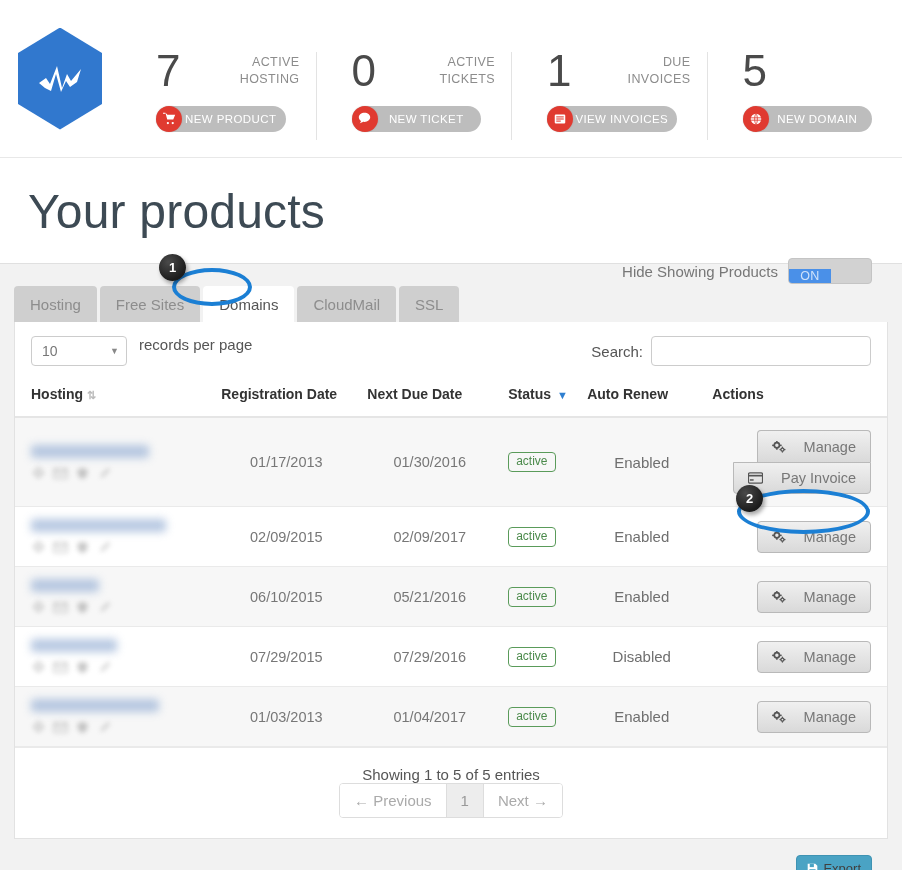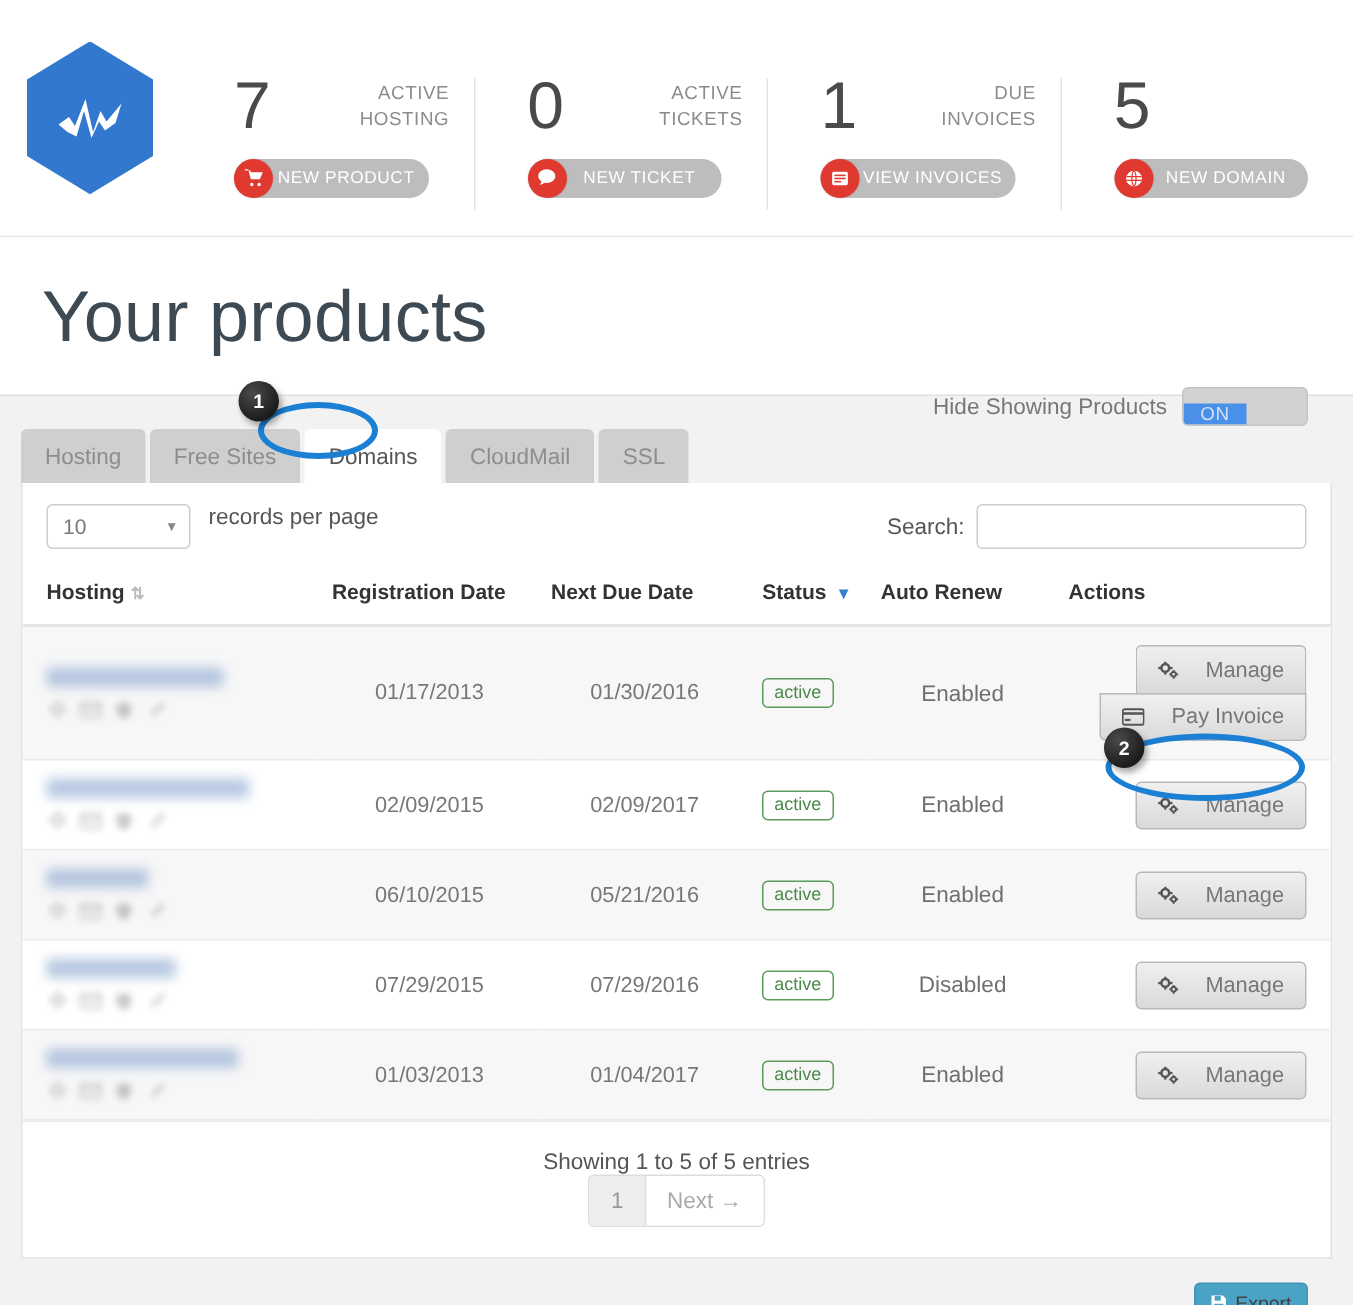--- a/index.html
+++ b/index.html
@@ -757,20 +757,21 @@
               </button>
             </td>
           </tr>
 
         </tbody>
       </table>
 
       <div class="tfoot">
         <div class="showing">Showing 1 to 5 of 5 entries</div>
         <div class="pager">
+          <div>← Previous</div>
           <div class="cur">1</div>
           <div>Next →</div>
         </div>
       </div>
 
     </div>
 
     <div class="exportrow">
       <button class="btn-export">
         <svg width="11" height="11" viewBox="0 0 16 16">

